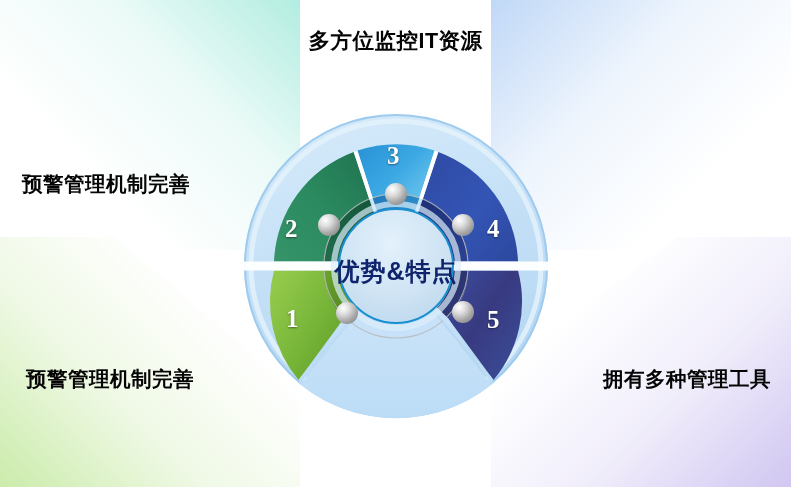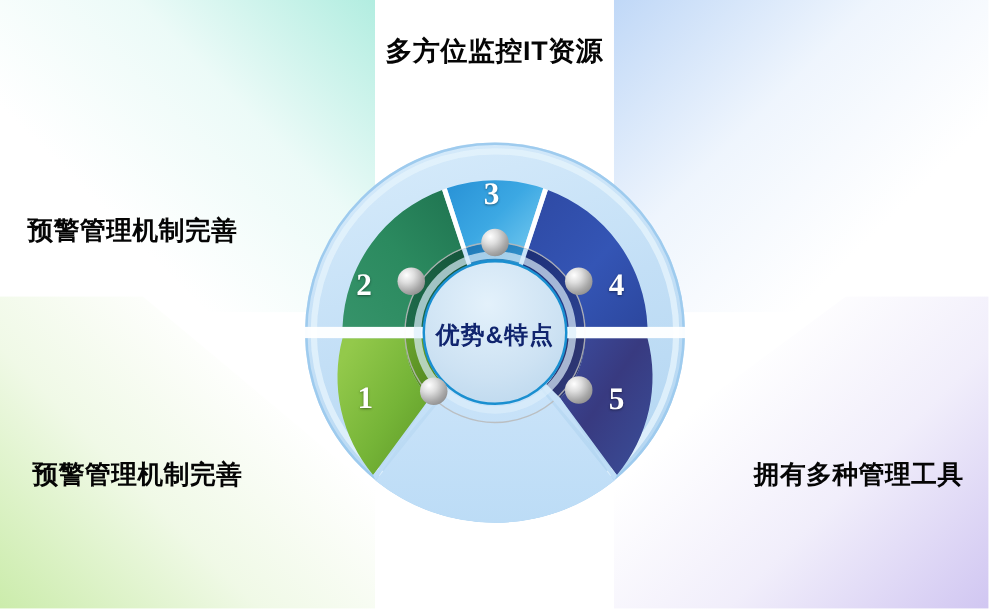--- a/index.html
+++ b/index.html
@@ -45,21 +45,21 @@
     pointer-events:none;
   }
   #num1{left:43px;top:193px;}
   #num2{left:42px;top:103px;}
   #num3{left:144px;top:30px;}
   #num4{left:244px;top:103px;}
   #num5{left:244px;top:194px;}
 
   #center-text{
     position:absolute;left:0;right:0;top:142px;text-align:center;
-    font-size:19px;font-weight:bold;color:#10246e;
+    font-size:25px;font-weight:bold;color:#10246e;
     font-family:"Liberation Sans","DejaVu Sans",sans-serif;
     letter-spacing:1px;pointer-events:none;
   }
 </style>
 </head>
 <body>
 
 <div id="stage">
 
   <div class="bg-ray" id="ray-tl"></div>

